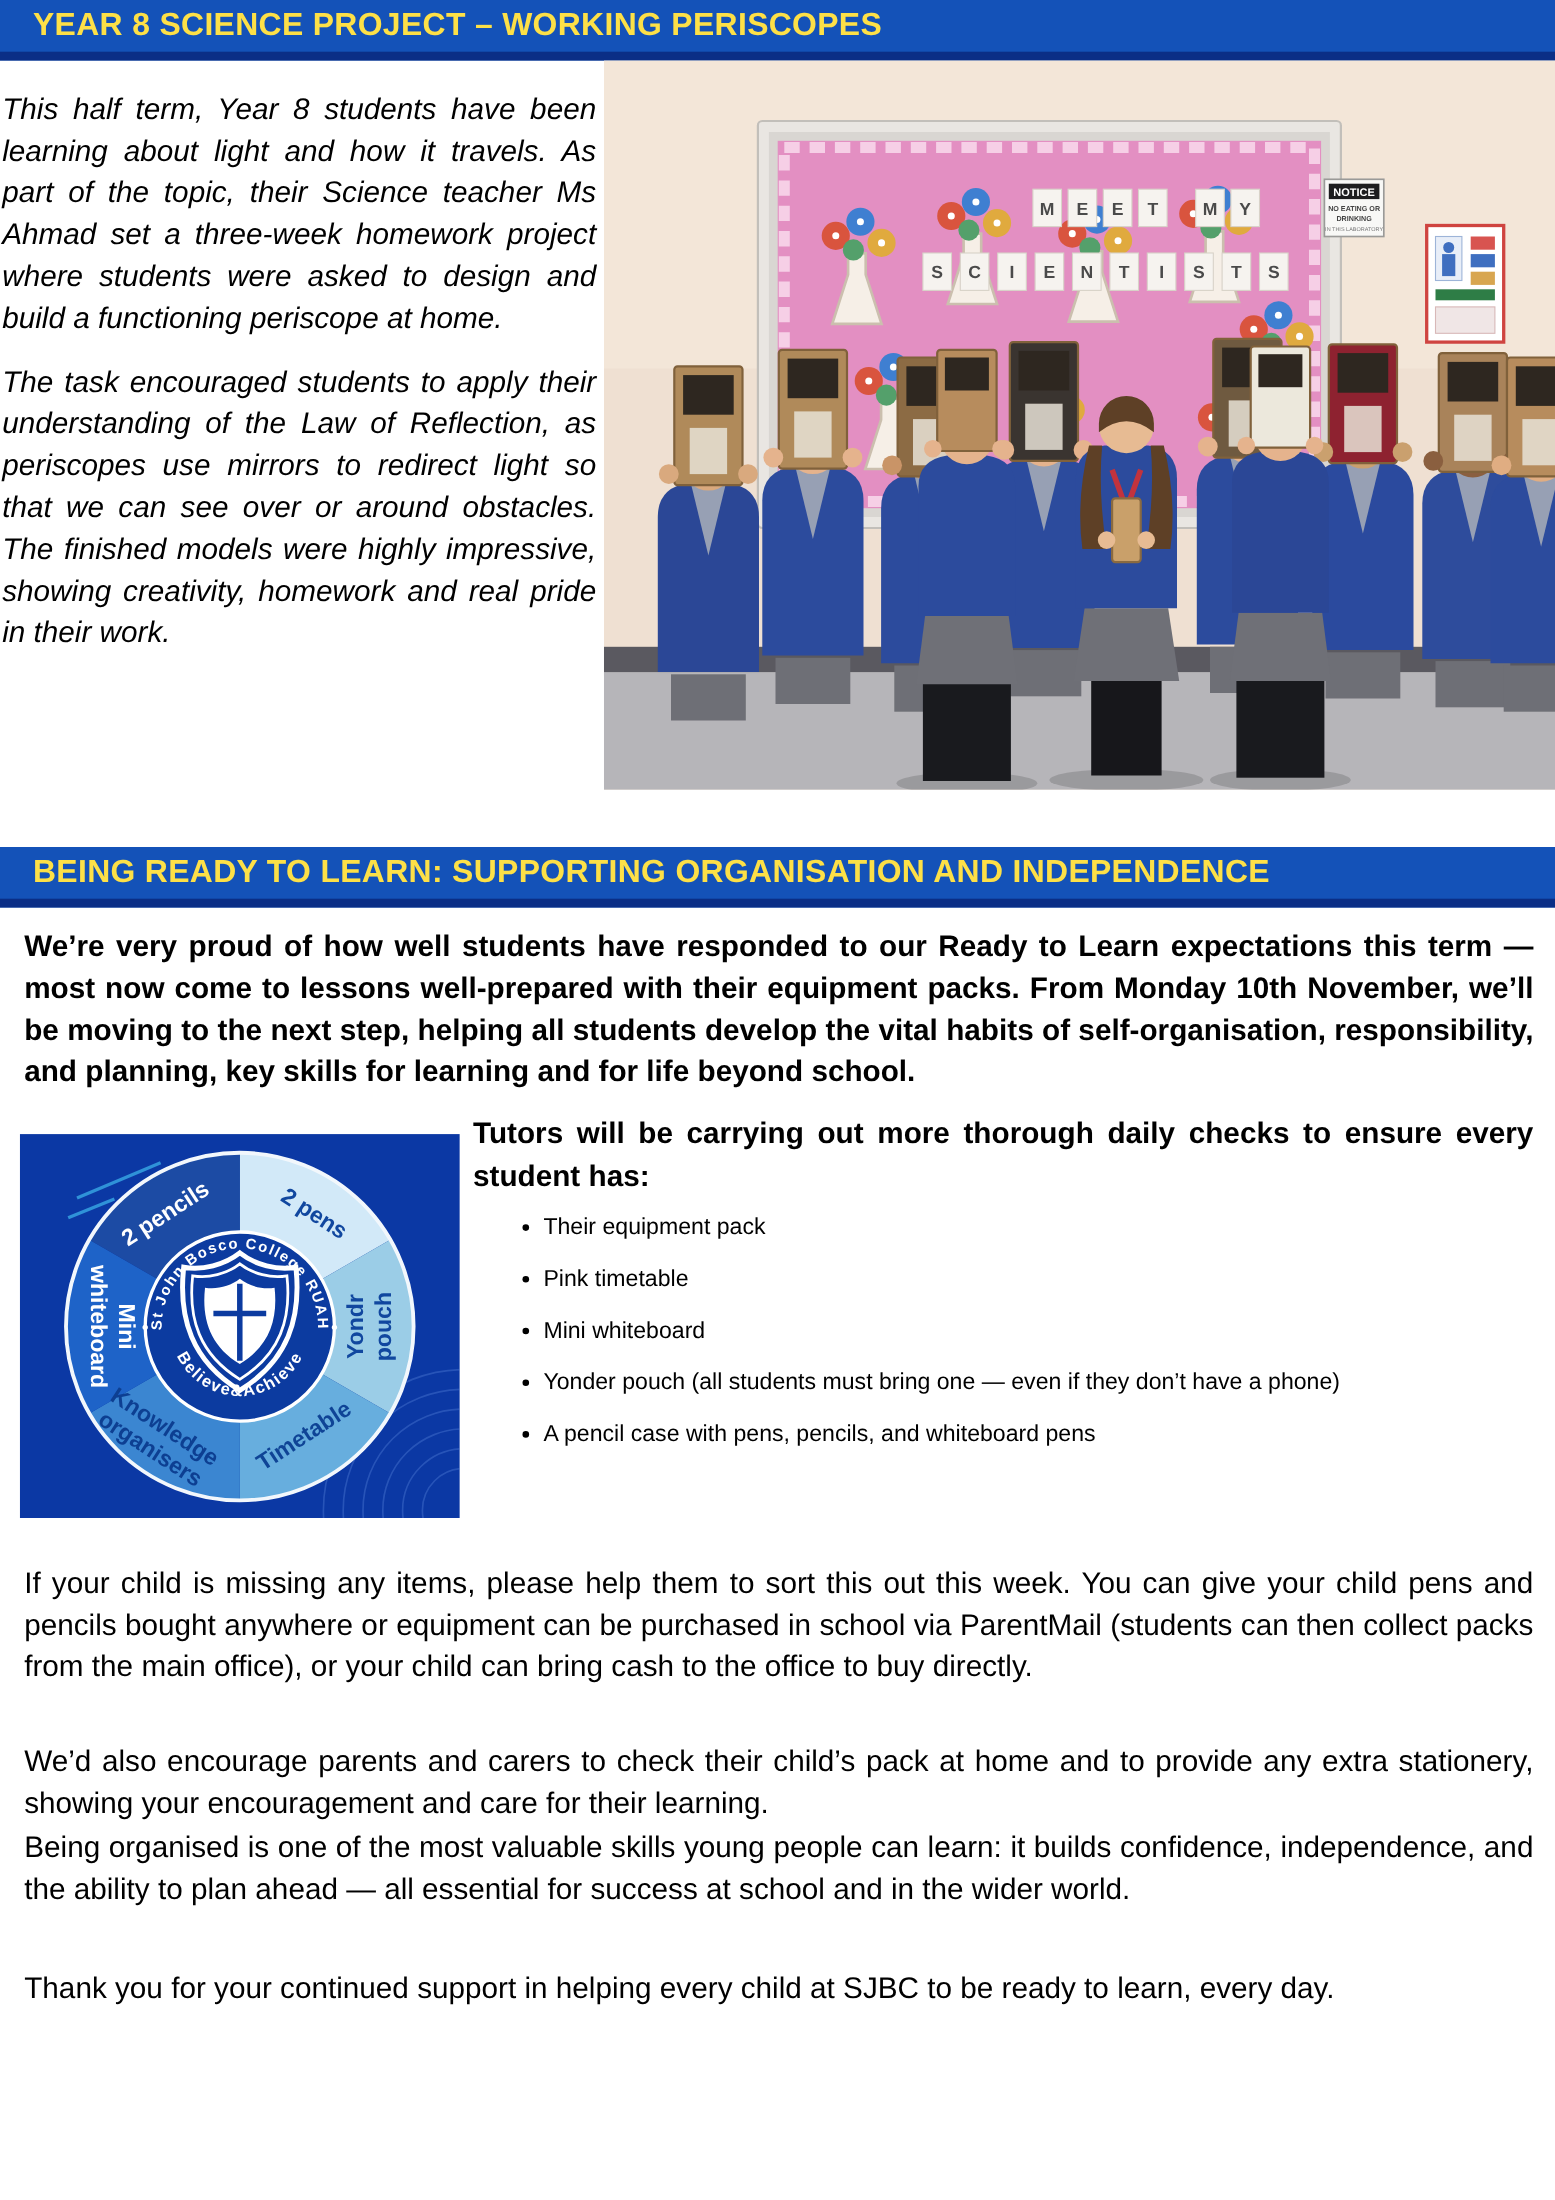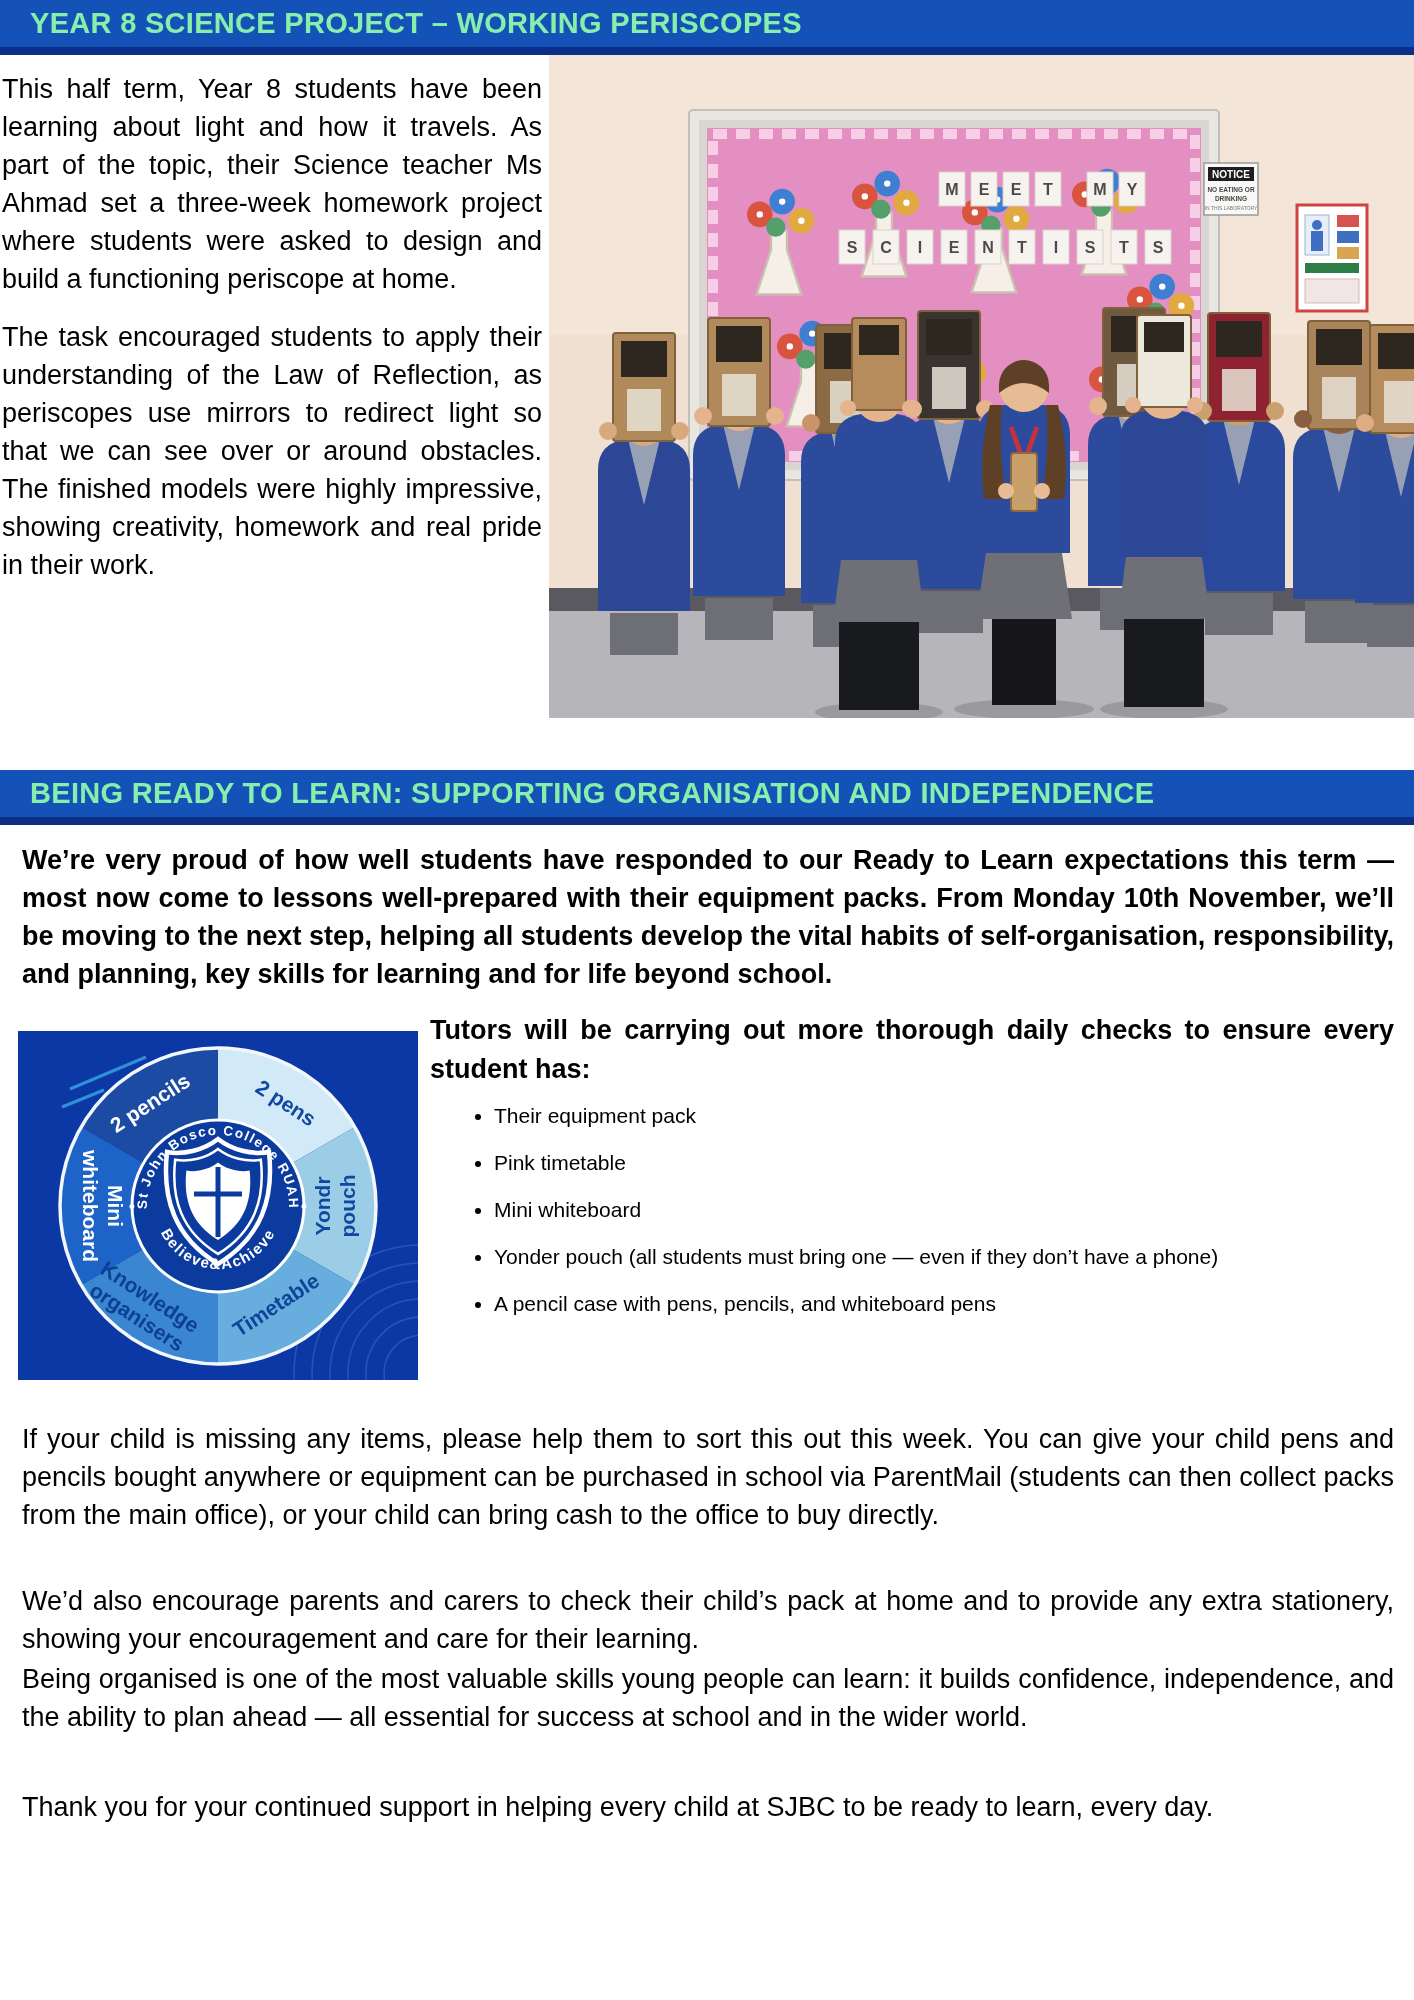--- a/index.html
+++ b/index.html
@@ -1,26 +1,26 @@
 <!DOCTYPE html>
 <html><head>
 <meta charset="utf-8">
 <style>
   html,body{margin:0;padding:0;background:#ffffff;}
   body{font-family:"Liberation Sans",sans-serif;color:#000;}
   .page{width:1414px;min-height:2000px;background:#fff;position:relative;overflow:hidden;}
 
   .bar{box-sizing:border-box;height:55px;background:#1452b8;border-bottom:8px solid #0b2e86;
-       color:#86efac;font-weight:bold;font-size:29px;line-height:46px;padding-left:30px;
+       color:#fde047;font-weight:bold;font-size:29px;line-height:46px;padding-left:30px;
        letter-spacing:.3px;white-space:nowrap;}
 
   .science{position:relative;height:715px;}
   .science-text{width:548px;box-sizing:border-box;padding:8px 6px 0 2px;
                 font-size:27px;line-height:38px;text-align:justify;}
-  .science-text p{margin:7px 0 20px 0;}
+  .science-text p{margin:17px 0 20px 0;font-style:italic;}
   .photo-wrap{position:absolute;left:549px;top:0;width:865px;height:663px;}
   .photo-wrap svg{display:block;}
 
   .para{font-size:27px;line-height:38px;text-align:justify;margin:0;padding:0 20px 0 22px;}
   #intro{margin-top:16px;font-weight:bold;}
 
   .ready-block{margin-top:10px;overflow:hidden;}
   .wheel-wrap{float:left;width:400px;height:349px;margin:28px 12px 6px 18px;}
   .ready-right{overflow:hidden;padding-right:20px;}
   .lead{font-weight:bold;font-size:27px;line-height:39px;text-align:justify;margin:8px 0 4px 0;}

